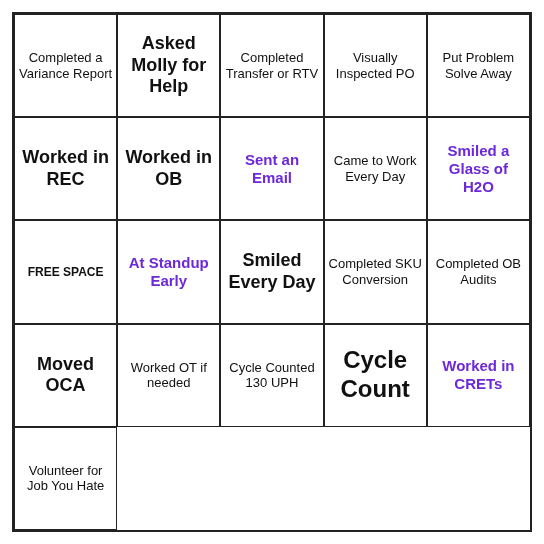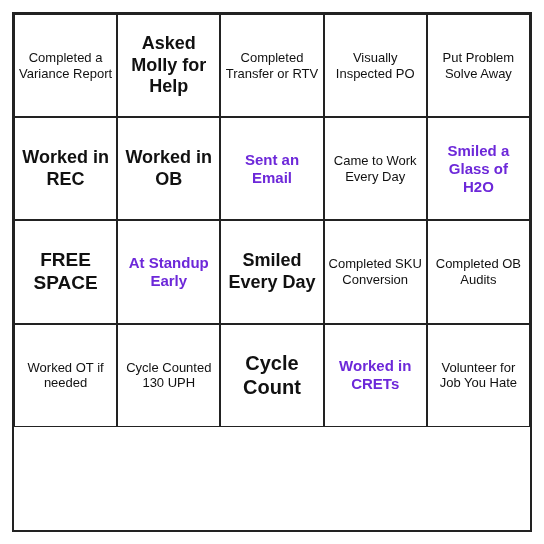--- a/index.html
+++ b/index.html
@@ -38,26 +38,26 @@
       font-size: 18px;
       font-weight: bold;
       color: #111;
     }
     .cell-medium {
       font-size: 15px;
       font-weight: bold;
       color: #6d28d9;
     }
     .cell-xlarge {
-      font-size: 20px;
+      font-size: 24px;
       font-weight: bold;
       color: #111;
     }
     .free-space {
-      font-size: 19px;
+      font-size: 12px;
       font-weight: bold;
       color: #111;
     }
   </style>
 </head>
 <body>
 
 <div class="bingo-board">
 <div class="cell">
       <span class="cell-text">Completed a Variance Report</span>
@@ -98,20 +98,23 @@
     <div class="cell">
       <span class="cell-large">Smiled Every Day</span>
     </div>
     <div class="cell">
       <span class="cell-text">Completed SKU Conversion</span>
     </div>
     <div class="cell">
       <span class="cell-text">Completed OB Audits</span>
     </div>
     <div class="cell">
+      <span class="cell-large">Moved OCA</span>
+    </div>
+    <div class="cell">
       <span class="cell-text">Worked OT if needed</span>
     </div>
     <div class="cell">
       <span class="cell-text">Cycle Counted 130 UPH</span>
     </div>
     <div class="cell">
       <span class="cell-xlarge">Cycle Count</span>
     </div>
     <div class="cell">
       <span class="cell-medium">Worked in CRETs</span>

